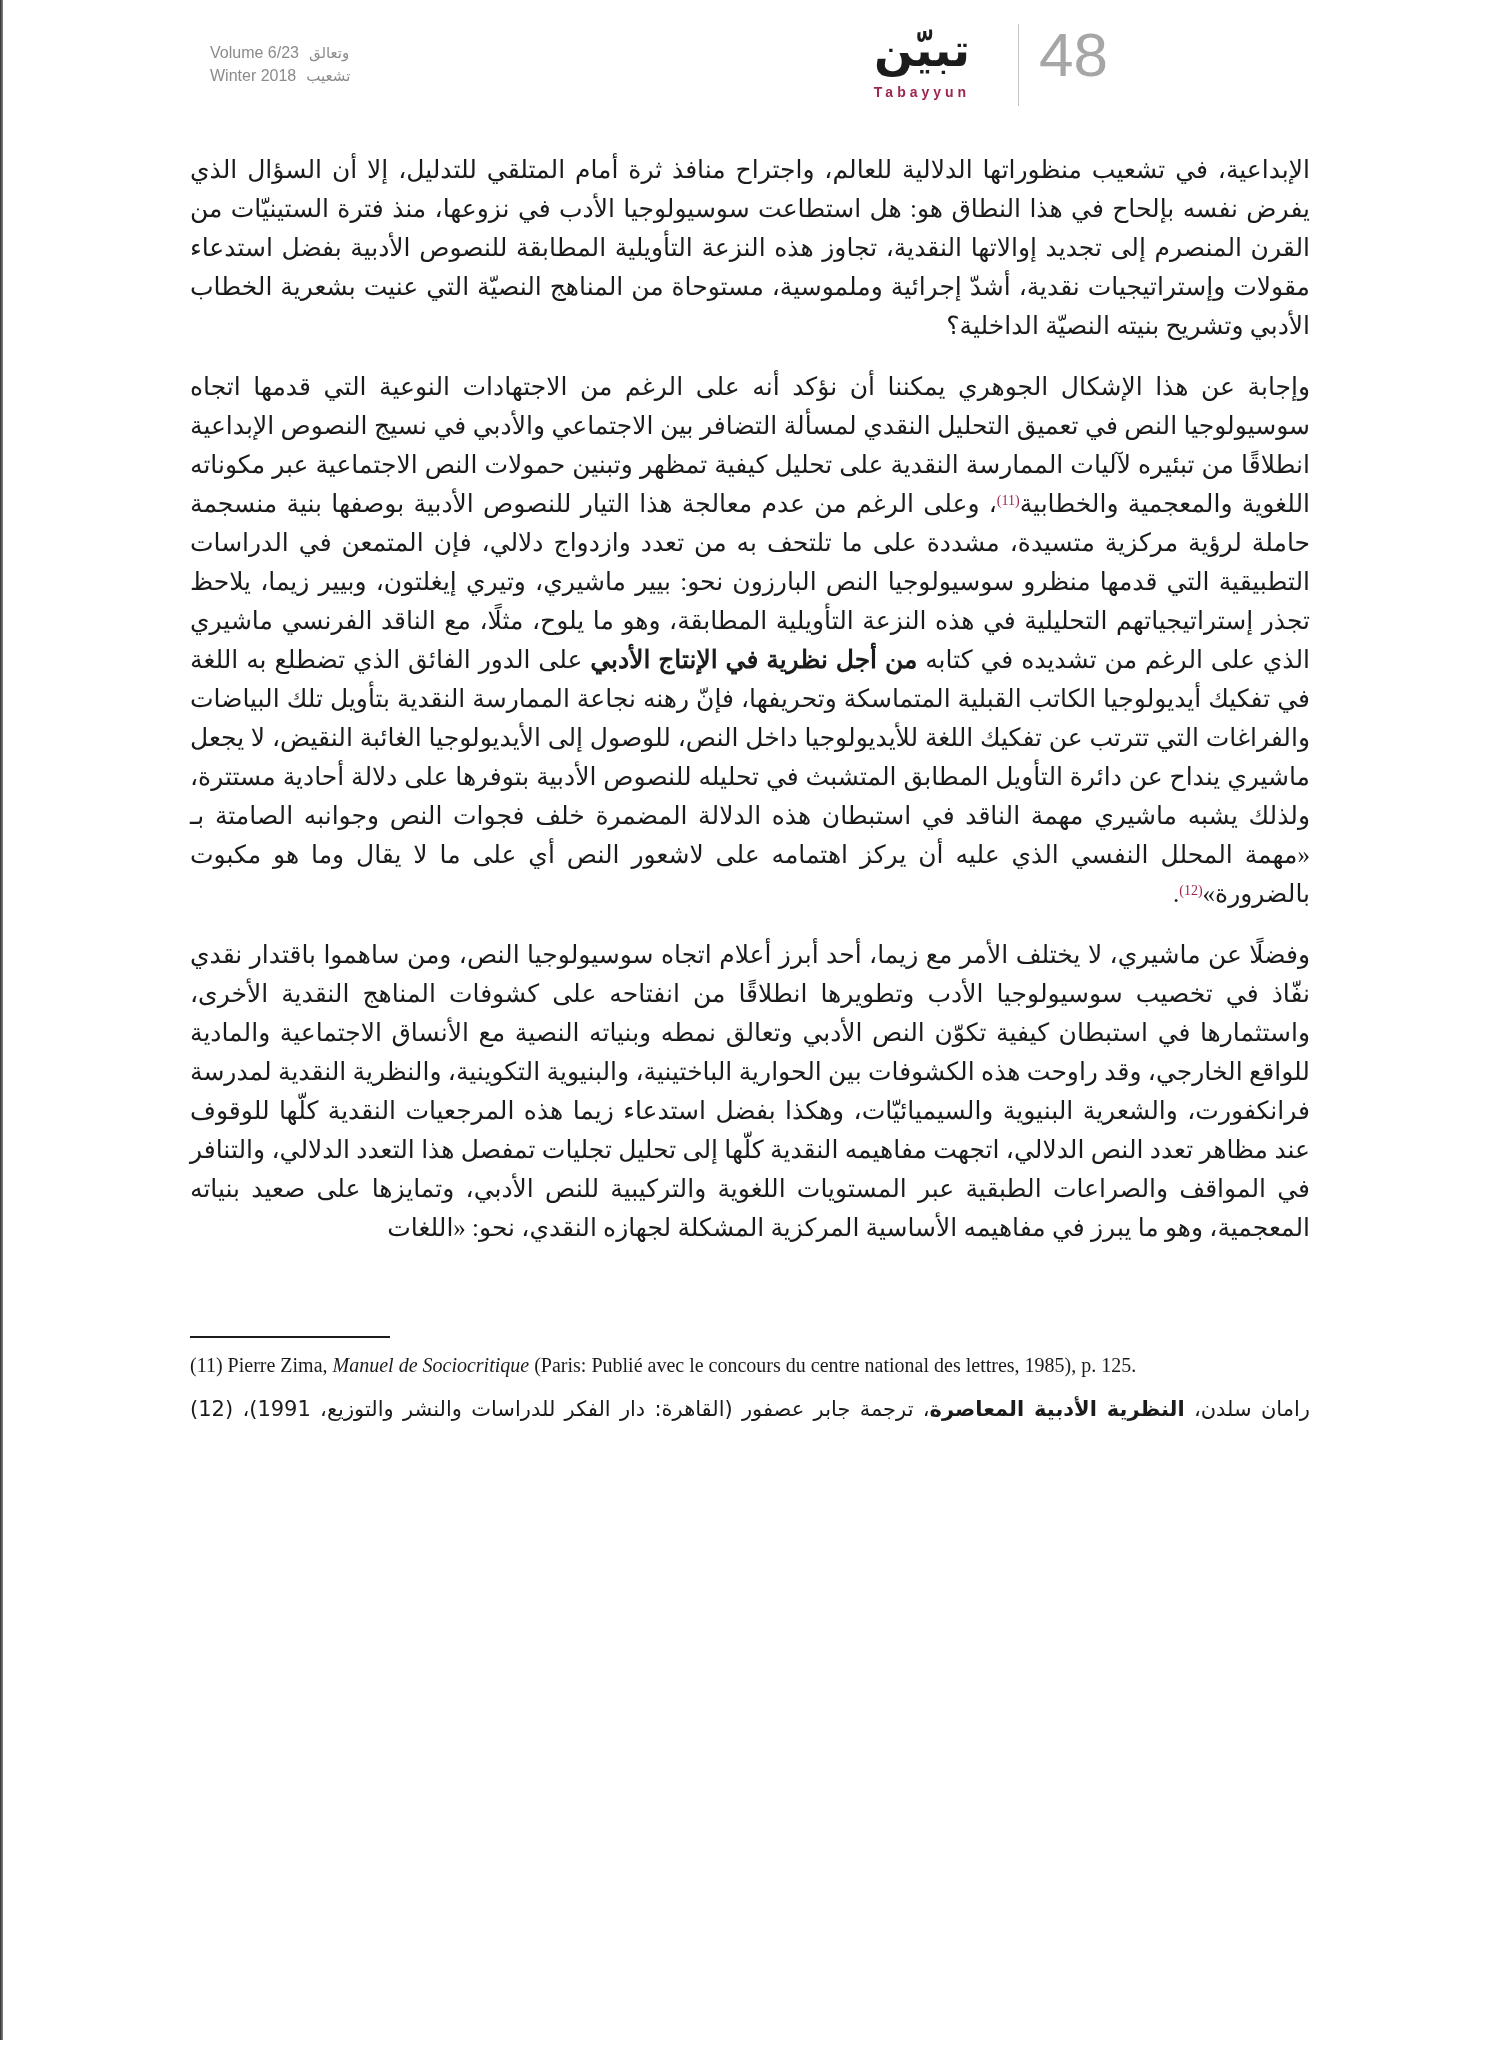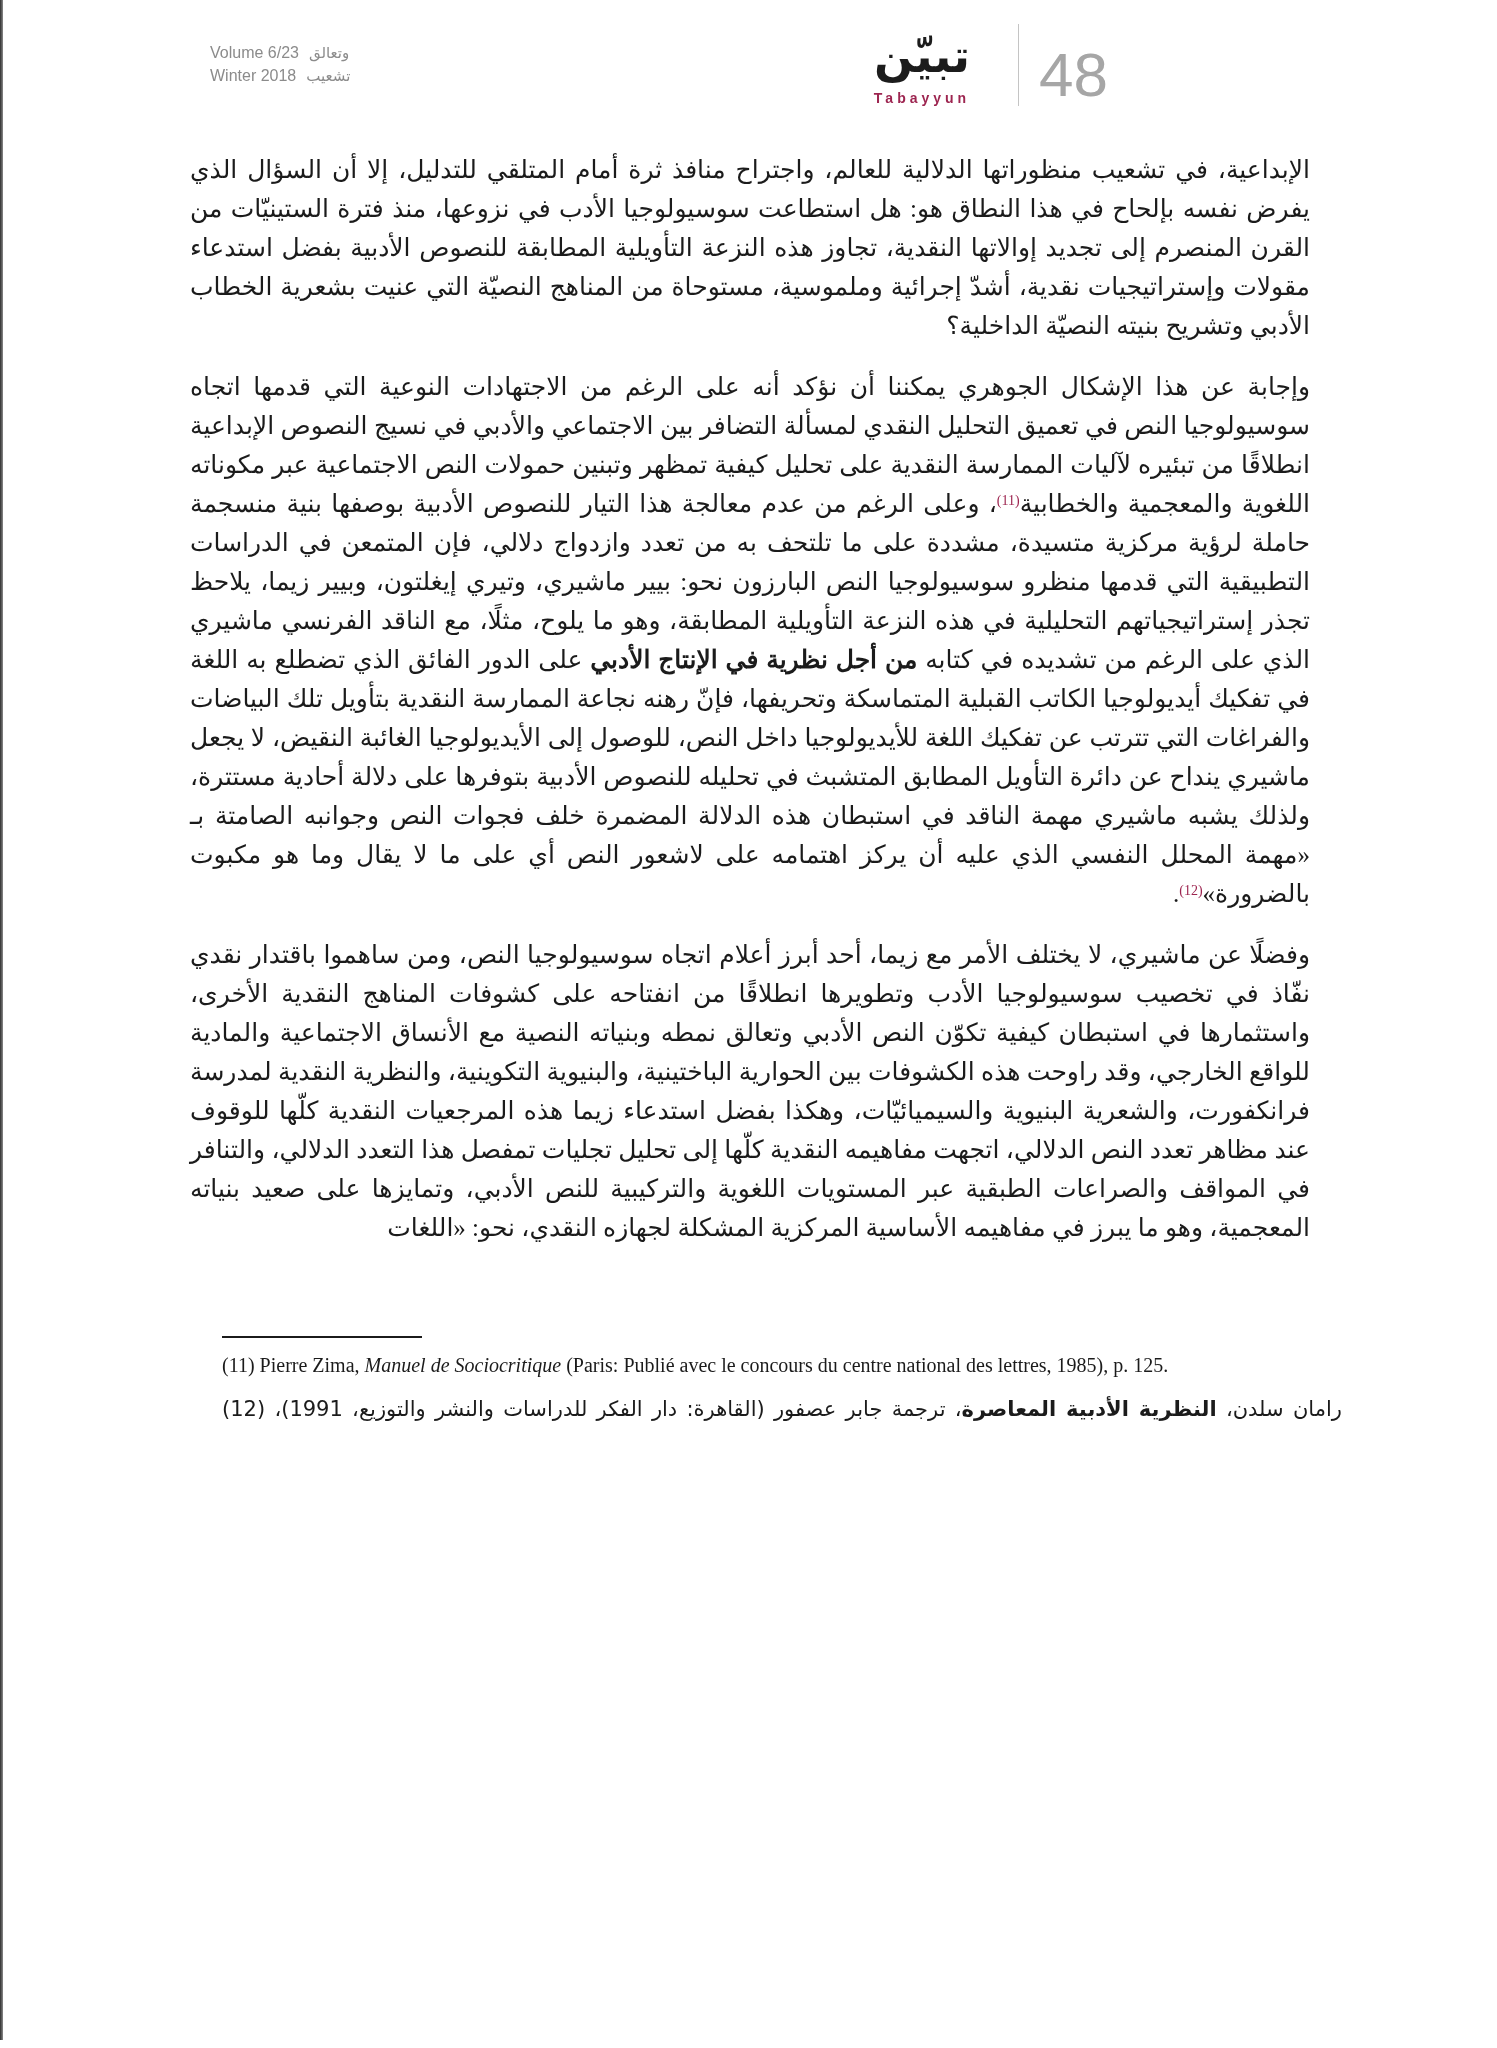--- a/index.html
+++ b/index.html
@@ -27,21 +27,21 @@
     font-family: "Liberation Sans", sans-serif;
     font-size: 16px;
     color: #8b8b8b;
   }
   .meta-line { display: flex; align-items: baseline; gap: 10px; margin-bottom: 5px; }
   .meta-ar { font-family: "DejaVu Sans", sans-serif; font-size: 15px; color: #8b8b8b; }
 
   .header-brand {
     position: absolute;
     left: 846px; top: 24px;
-    display: flex; align-items: flex-end; gap: 20px;
+    display: flex; align-items: flex-start; gap: 20px;
   }
   .logo-block { width: 152px; text-align: center; }
   .logo-calligraphy {
     font-size: 46px;
     font-weight: bold;
     color: #1c1c1c;
     line-height: 1.15;
     direction: rtl;
   }
   .logo-name {
@@ -79,21 +79,20 @@
     font-size: 14px;
     line-height: 0;
     vertical-align: 7px;
   }
 
   
   .footnotes {
     position: absolute;
     left: 190px; top: 1336px;
     width: 1120px;
-    margin-left: 32px;
   }
   .fn-rule {
     width: 200px;
     border-top: 2px solid #1b1b1b;
     margin: 0 0 12px 0;
   }
   .fn-latin {
     direction: ltr;
     text-align: left;
     font-family: "Liberation Serif", serif;

